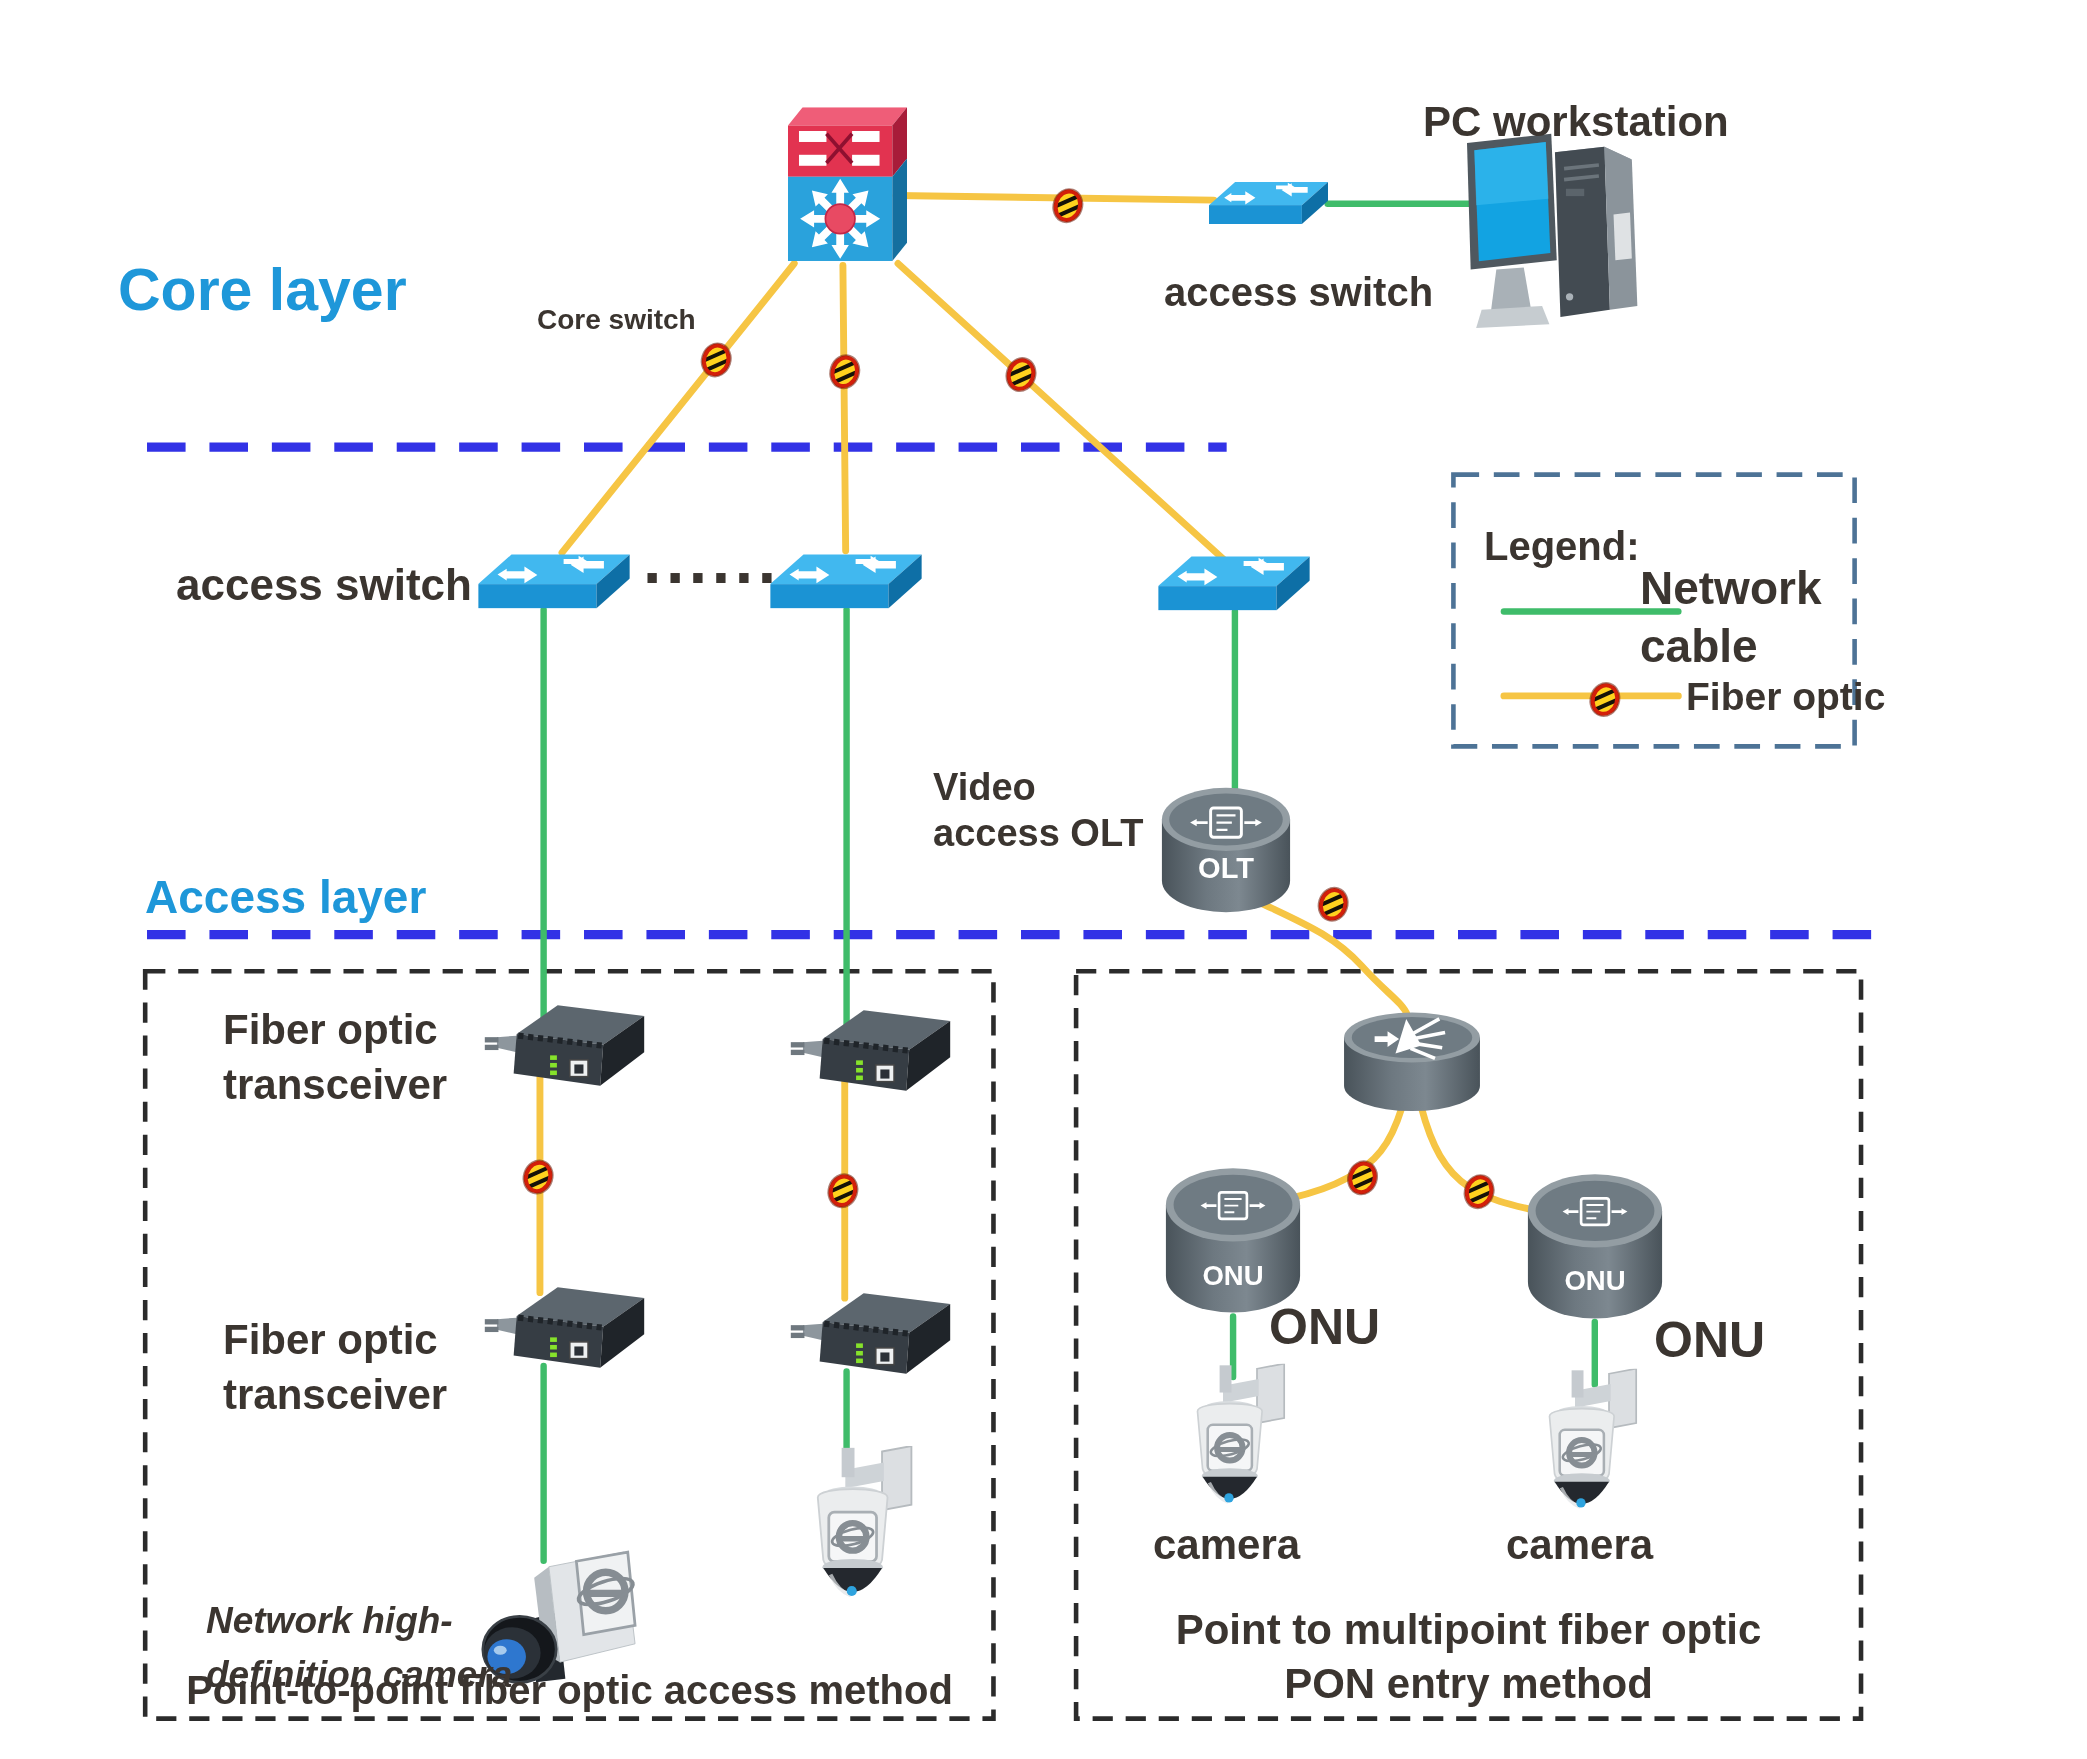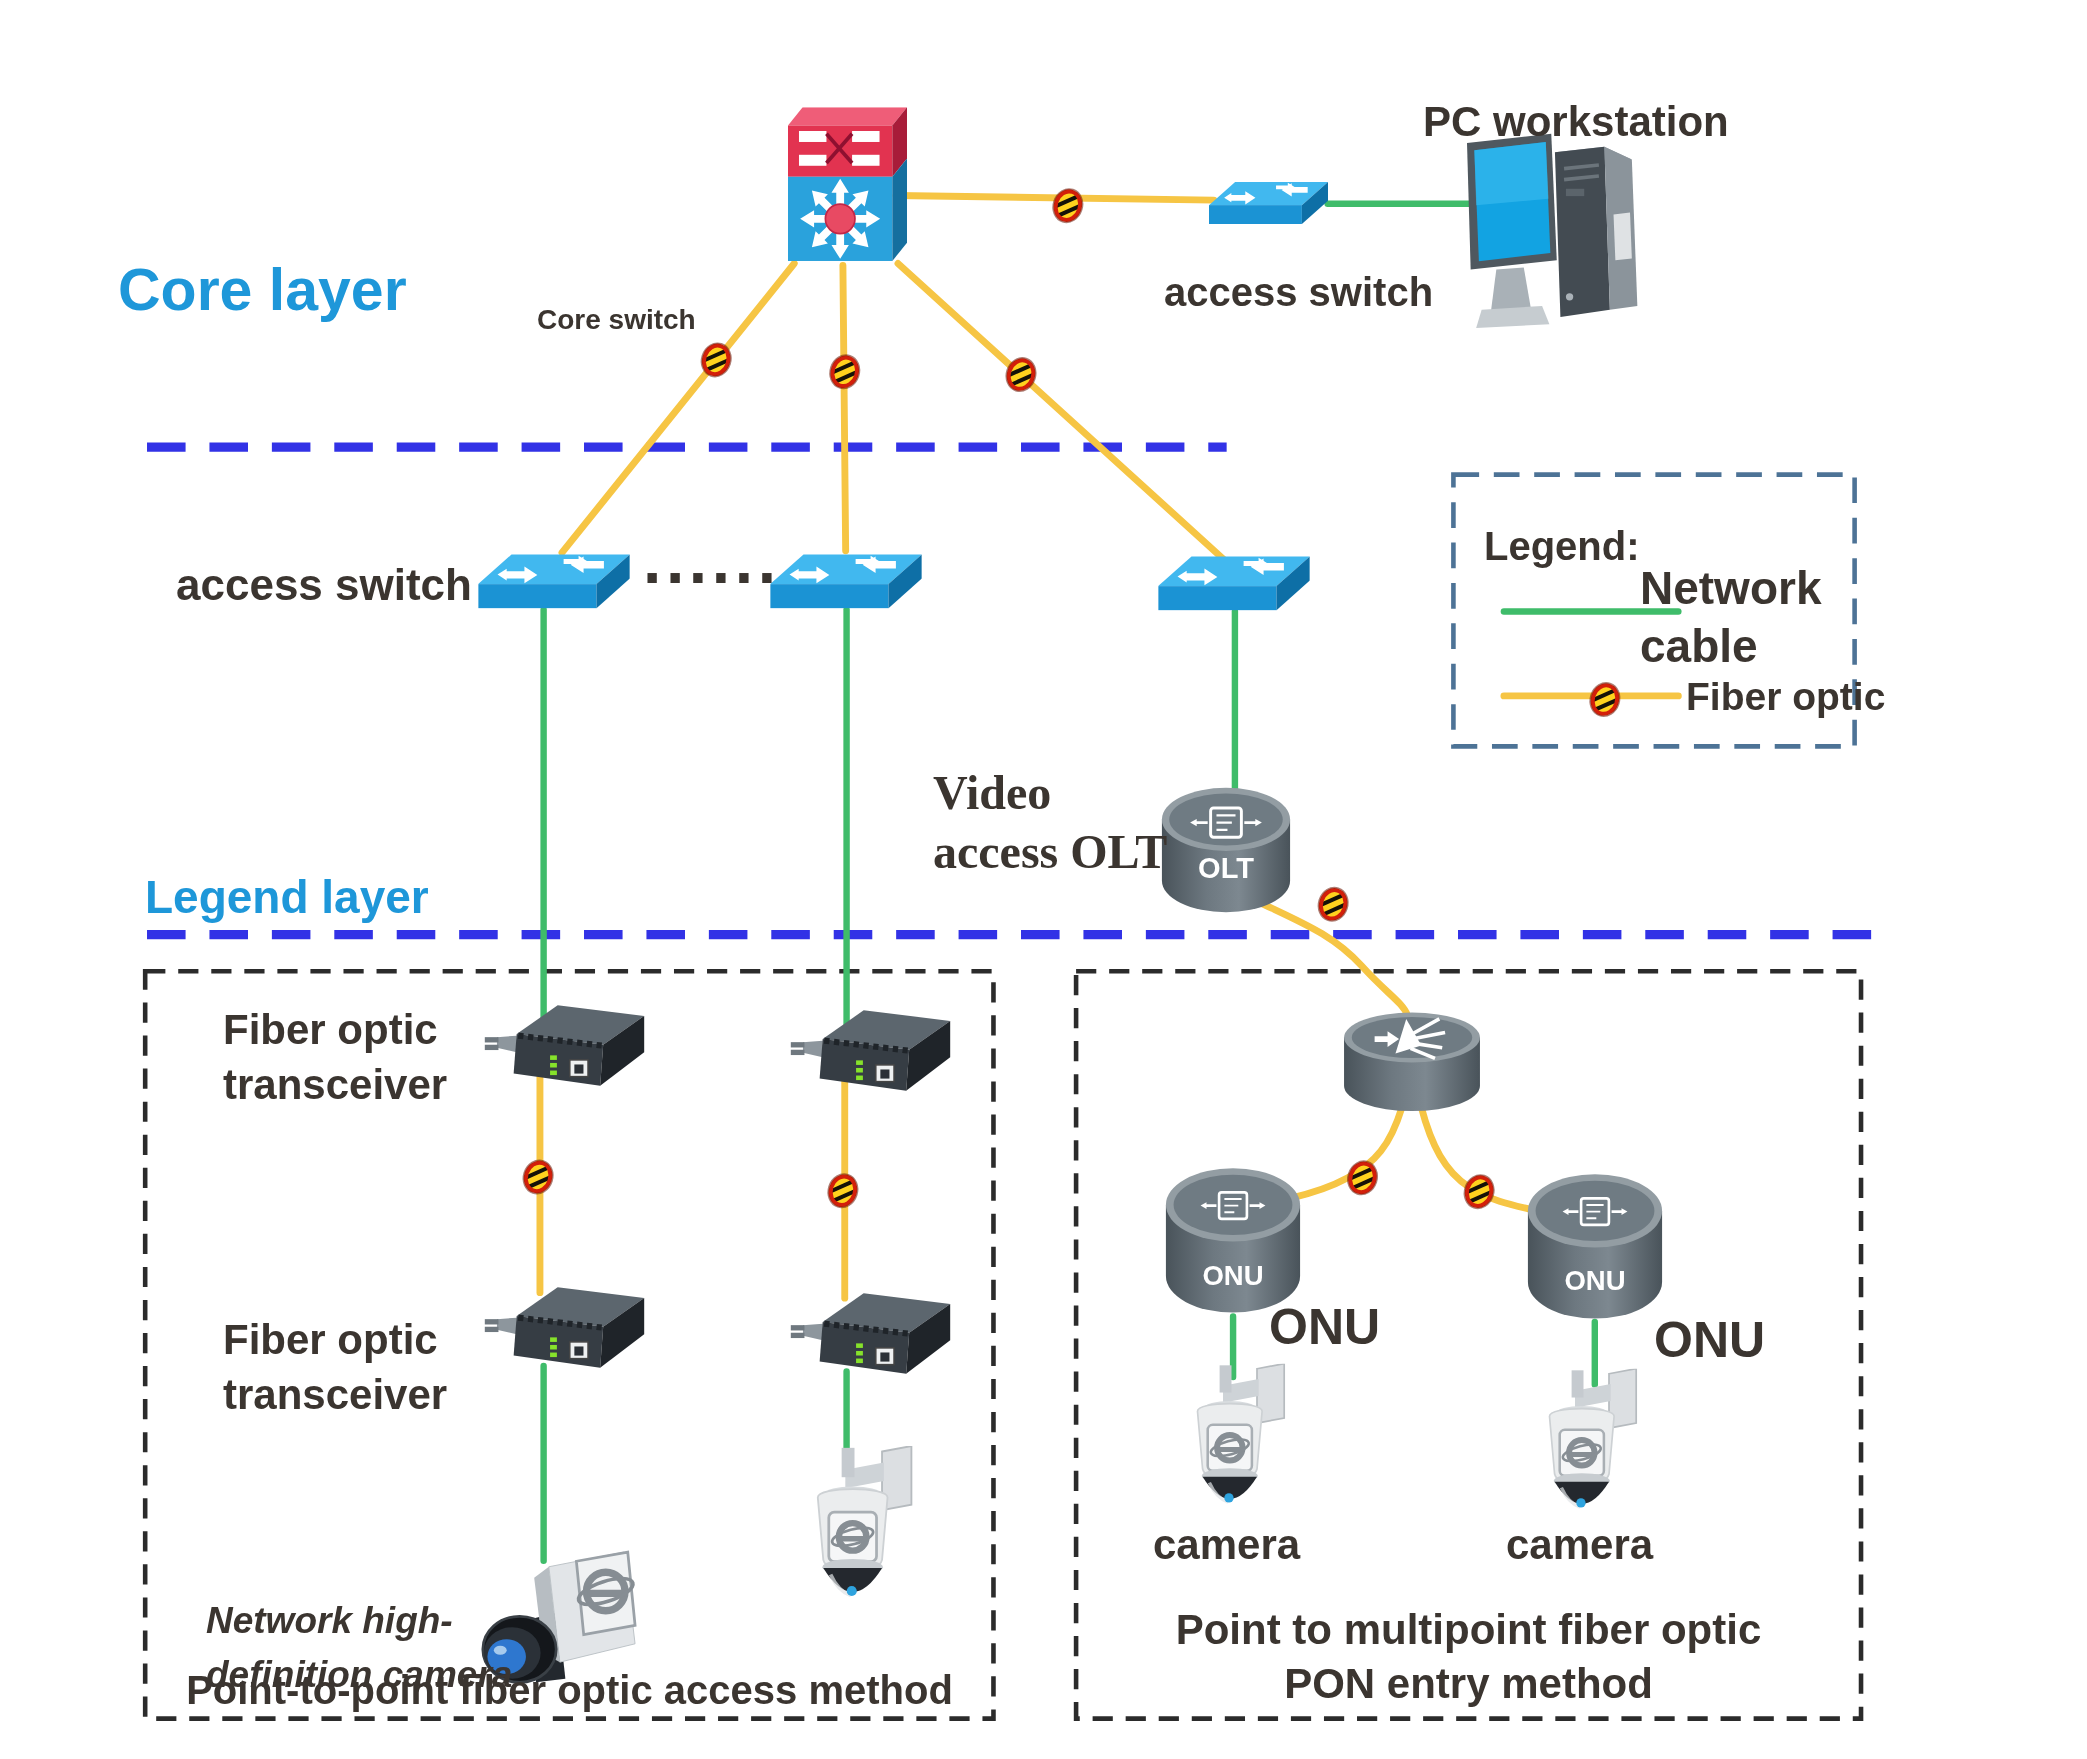--- a/index.html
+++ b/index.html
@@ -331,23 +331,23 @@
         <use href="#dome"></use>
       </svg>
   </div>
 
   <div class="lbl blue" style="left:118px;top:255px;font-size:59px;">Core layer</div>
   <div class="lbl" style="left:537px;top:303px;font-size:28px;">Core switch</div>
   <div class="lbl" style="left:1423px;top:96px;font-size:42px;">PC workstation</div>
   <div class="lbl" style="left:1164px;top:268px;font-size:40px;">access switch</div>
   <div class="lbl" style="left:176px;top:558px;font-size:44px;">access switch</div>
   <div class="lbl dots" style="left:643px;top:544px;font-size:66px;">......</div>
-  <div class="lbl" style="left:933px;top:764px;font-size:48px;font-family:Liberation Serif, serif;">Video
+  <div class="lbl" style="left:933px;top:764px;font-size:38px;">Video
 access OLT</div>
-  <div class="lbl blue" style="left:145px;top:869px;font-size:46px;">Legend layer</div>
+  <div class="lbl blue" style="left:145px;top:869px;font-size:46px;">Access layer</div>
   <div class="lbl" style="left:1269px;top:1297px;font-size:50px;">ONU</div>
   <div class="lbl" style="left:1654px;top:1310px;font-size:50px;">ONU</div>
   <div class="lbl" style="left:1153px;top:1519px;font-size:42px;">camera</div>
   <div class="lbl" style="left:1506px;top:1519px;font-size:42px;">camera</div>
   <div class="lbl" style="left:223px;top:1003px;font-size:42px;line-height:1.3;">Fiber optic
 transceiver</div>
   <div class="lbl" style="left:223px;top:1313px;font-size:42px;line-height:1.3;">Fiber optic
 transceiver</div>
   <div class="lbl" style="left:206px;top:1594px;font-size:37px;line-height:1.45;font-style:italic;">Network high-
 definition camera</div>

